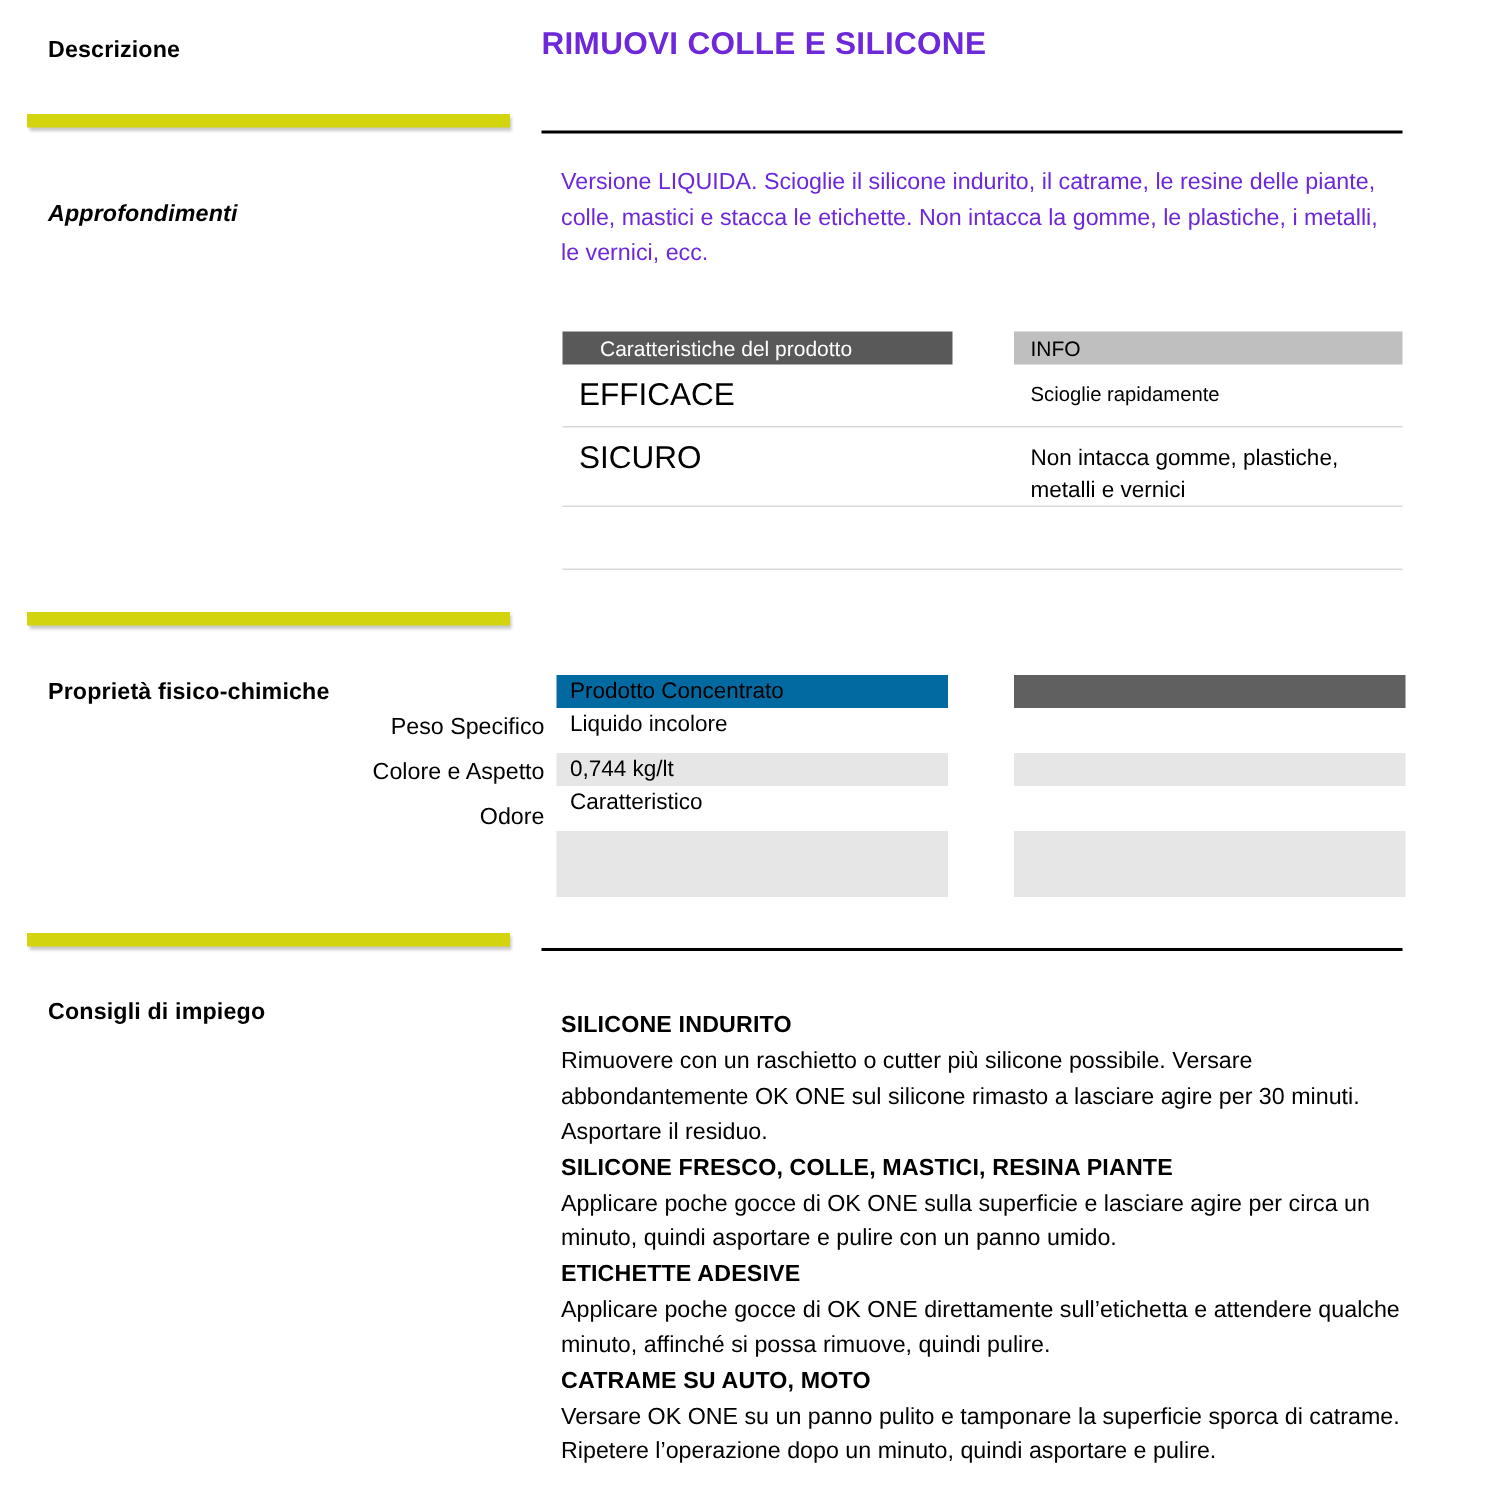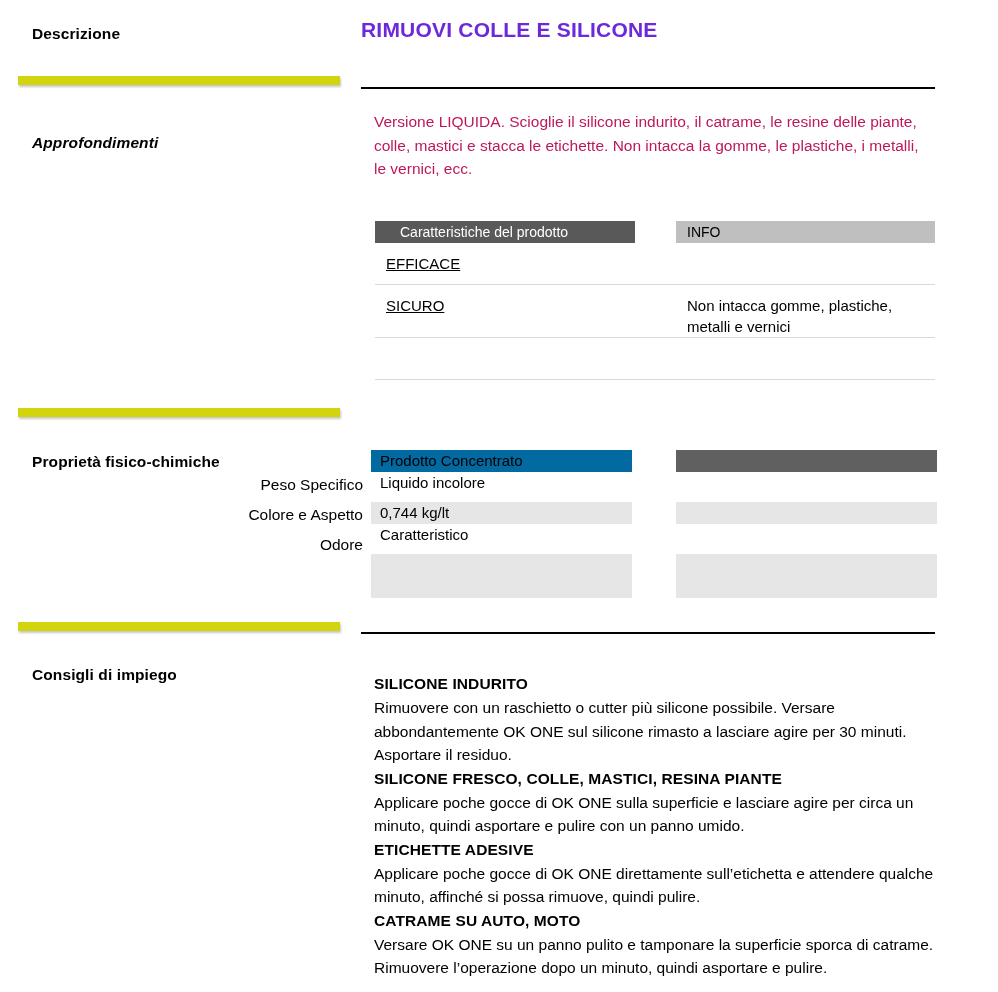--- a/index.html
+++ b/index.html
@@ -66,21 +66,21 @@
   }
 
   
   .desc-paragraph {
     position: absolute;
     left: 374px;
     top: 110px;
     width: 560px;
     font-size: 15.5px;
     line-height: 23.5px;
-    color: #be185d;
+    color: #6d28d9;
   }
 
   
   .char-table {
     position: absolute;
     left: 375px;
     top: 221px;
     width: 560px;
   }
   .char-head-row {
@@ -111,25 +111,24 @@
   .char-row {
     display: flex;
     border-bottom: 1px solid #d9d9d9;
     min-height: 42px;
     padding-top: 10px;
     box-sizing: border-box;
   }
   .char-row.empty { min-height: 42px; padding-top: 10px; }
   .char-cell-name {
     width: 301px;
-    font-size: 15px;
+    font-size: 21px;
     line-height: 21px;
     padding-left: 11px;
     box-sizing: border-box;
-    text-decoration: underline;
   }
   .char-cell-info {
     width: 259px;
     font-size: 13.5px;
     line-height: 20px;
     padding-left: 11px;
     box-sizing: border-box;
   }
   .char-cell-info.big { font-size: 15px; line-height: 21px; }
 
@@ -222,20 +221,21 @@
 
   <div class="char-table">
     <div class="char-head-row">
       <div class="char-head-left">Caratteristiche del prodotto</div>
       <div class="char-head-gap"></div>
       <div class="char-head-right">INFO</div>
     </div>
 
     <div class="char-row">
       <div class="char-cell-name">EFFICACE</div>
+      <div class="char-cell-info">Scioglie rapidamente</div>
     </div>
 
     <div class="char-row">
       <div class="char-cell-name">SICURO</div>
       <div class="char-cell-info big">Non intacca gomme, plastiche, metalli e vernici</div>
     </div>
 
     <div class="char-row empty">
       <div class="char-cell-name"></div>
       <div class="char-cell-info"></div>
@@ -279,17 +279,17 @@
     <h4>SILICONE INDURITO</h4>
     <p>Rimuovere con un raschietto o cutter più silicone possibile. Versare abbondantemente OK ONE sul silicone rimasto a lasciare agire per 30 minuti. Asportare il residuo.</p>
 
     <h4>SILICONE FRESCO, COLLE, MASTICI, RESINA PIANTE</h4>
     <p>Applicare poche gocce di OK ONE sulla superficie e lasciare agire per circa un minuto, quindi asportare e pulire con un panno umido.</p>
 
     <h4>ETICHETTE ADESIVE</h4>
     <p>Applicare poche gocce di OK ONE direttamente sull’etichetta e attendere qualche minuto, affinché si possa rimuove, quindi pulire.</p>
 
     <h4>CATRAME SU AUTO, MOTO</h4>
-    <p>Versare OK ONE su un panno pulito e tamponare la superficie sporca di catrame. Rimuovere l’operazione dopo un minuto, quindi asportare e pulire.</p>
+    <p>Versare OK ONE su un panno pulito e tamponare la superficie sporca di catrame. Ripetere l’operazione dopo un minuto, quindi asportare e pulire.</p>
 
   </div>
 
 </div>
 
 </body></html>

